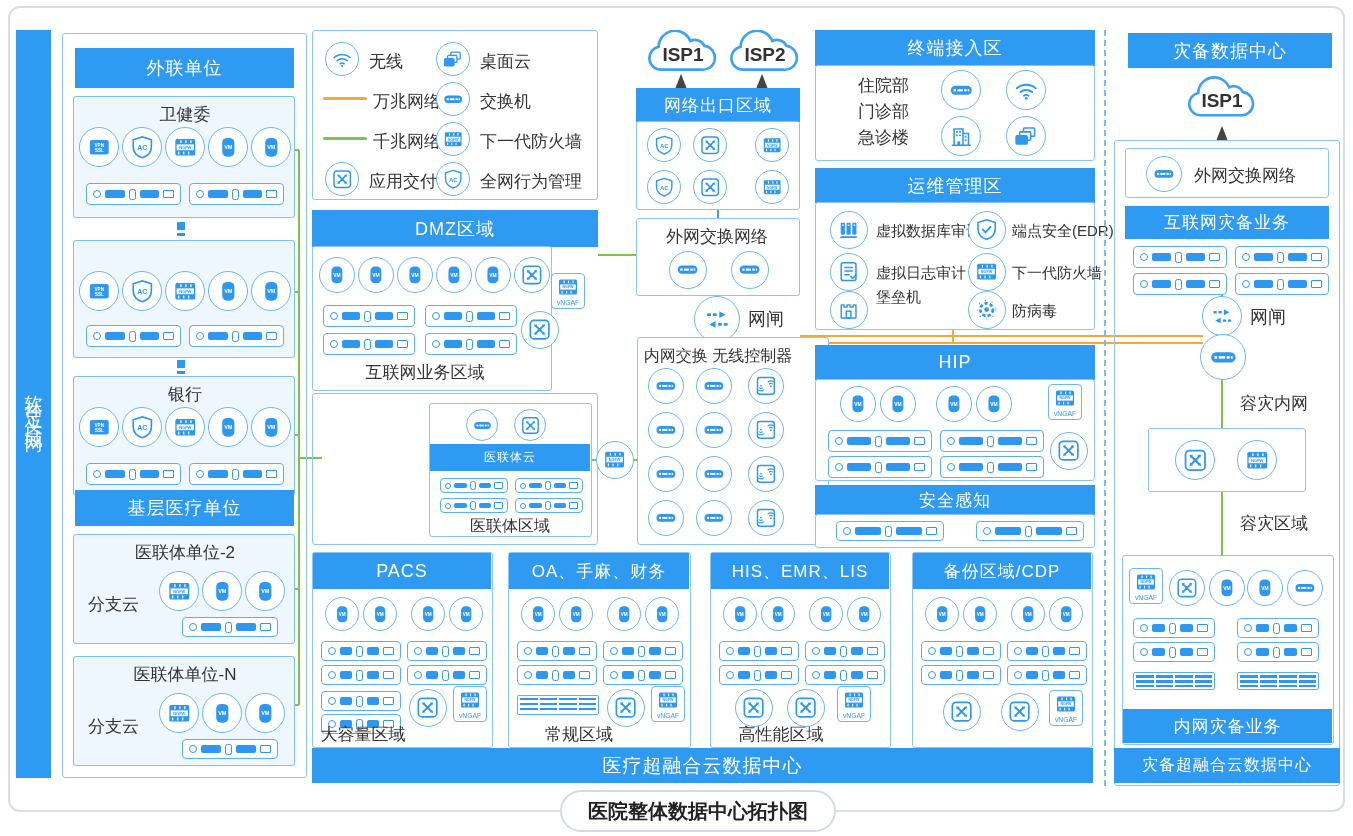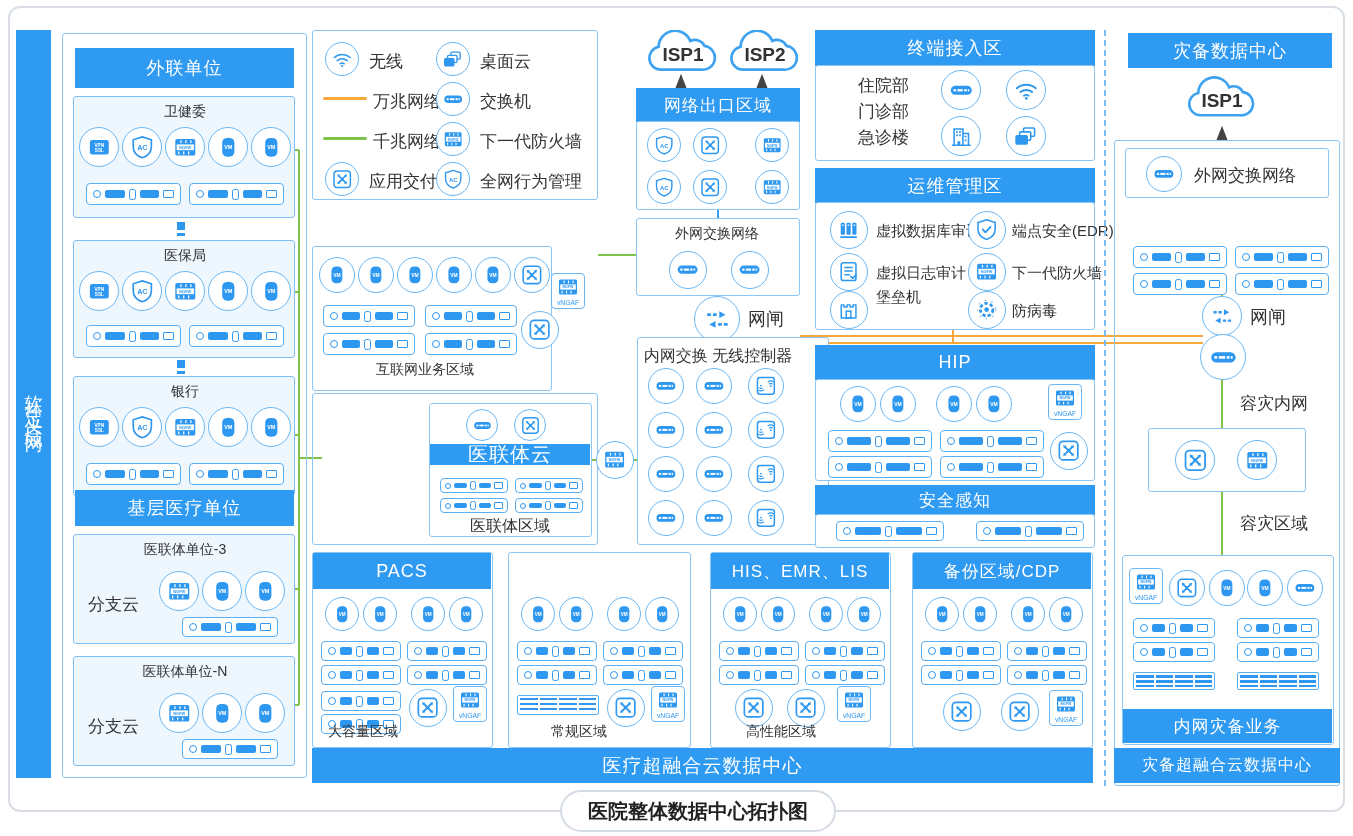--- a/index.html
+++ b/index.html
@@ -3,21 +3,21 @@
 <meta charset="utf-8">
 <style>
 html,body{margin:0;padding:0}
 #root{position:relative;width:1353px;height:836px;background:#fff;font-family:"Liberation Sans","DejaVu Sans",sans-serif;color:#333;overflow:hidden}
 .a{position:absolute;box-sizing:border-box}
 .frame{border:2px solid #d9dee5;border-radius:12px}
 .hdr{background:#2e9af2;color:#fff;display:flex;align-items:center;justify-content:center;font-size:18px;letter-spacing:1px}
 .pnl{border:1.5px solid #8cc6f5;border-radius:3px;background:transparent}
 .pnlw{border:1.5px solid #8cc6f5;border-radius:3px;background:#fff}
 .card{background:#eef6fe;border:1px solid #7ec0f6;border-radius:3px}
-.ct{font-size:14px;color:#333;text-align:center;font-weight:500}
+.ct{font-size:17px;color:#333;text-align:center;font-weight:500}
 .lbl{font-size:17px;color:#333;white-space:nowrap}
 .ci{display:flex;align-items:center;justify-content:center;border:1.5px solid #6ab7f4;border-radius:50%;background:#fff;color:#2e98f0}
 .ci svg{width:70%;height:70%}
 .s46{width:46px;height:46px}.s40{width:40px;height:40px}.s38{width:38px;height:38px}.s36{width:36px;height:36px}.s34{width:34px;height:34px}.s32{width:32px;height:32px}
 .rowc{display:flex;align-items:center;justify-content:center;gap:3px}
 .sb{box-sizing:border-box;height:22px;border:1px solid #58aff3;border-radius:4px;background:#fff;display:flex;align-items:center;gap:4px;padding:0 6px}
 .sb i{display:block}
 .sb .d{width:6px;height:6px;border:1.2px solid #2e98f0;border-radius:50%}
 .sb .b{flex:1;height:8px;background:#2e98f0;border-radius:2px}
 .sb .o{width:5px;height:9px;border:1.2px solid #2e98f0;border-radius:2.5px}
@@ -268,21 +268,20 @@
         <i class="b"></i>
         <i class="q"></i>
       </div>
   </div>
   <div class="a vdots" style="left:177px;top:222px">
       <i></i>
       <i></i>
     </div>
 
   <div class="a card" style="left:73px;top:240px;width:222px;height:118px">
-    <div class="a ct" style="left:0;top:6px;width:222px">医保局</div>
     <div class="a rowc" style="left:0;top:30px;width:222px">
       <span class="ci s38">
           <svg viewBox="0 0 24 24">
             <use href="#vpn"></use>
           </svg>
         </span>
       <span class="ci s38">
           <svg viewBox="0 0 24 24">
             <use href="#ac"></use>
           </svg>
@@ -364,21 +363,21 @@
         <i class="b"></i>
         <i class="o"></i>
         <i class="b"></i>
         <i class="q"></i>
       </div>
   </div>
 
   <div class="a hdr" style="left:75px;top:490px;width:219px;height:36px">基层医疗单位</div>
 
   <div class="a card" style="left:73px;top:534px;width:222px;height:110px">
-    <div class="a ct" style="left:0;top:6px;width:222px">医联体单位-3</div>
+    <div class="a ct" style="left:0;top:6px;width:222px">医联体单位-2</div>
     <div class="a lbl" style="left:14px;top:58px">分支云</div>
     <div class="a rowc" style="left:85px;top:36px">
       <span class="ci s38">
           <svg viewBox="0 0 24 24">
             <use href="#ngfw"></use>
           </svg>
         </span>
       <span class="ci s38">
           <svg viewBox="0 0 24 24">
             <use href="#vm"></use>
@@ -464,20 +463,21 @@
       </span>
     <div class="a lbl" style="left:167px;top:99px">下一代防火墙</div>
     <span class="a ci s34" style="left:123px;top:131px">
         <svg viewBox="0 0 24 24">
           <use href="#ac"></use>
         </svg>
       </span>
     <div class="a lbl" style="left:167px;top:139px">全网行为管理</div>
   </div>
 
+  <div class="a hdr" style="left:312px;top:210px;width:286px;height:37px">DMZ区域</div>
   <div class="a pnlw" style="left:312px;top:246px;width:240px;height:145px">
     <div class="a rowc" style="left:6px;top:10px">
       <span class="ci s34">
           <svg viewBox="0 0 24 24">
             <use href="#vm"></use>
           </svg>
         </span>
       <span class="ci s34">
           <svg viewBox="0 0 24 24">
             <use href="#vm"></use>
@@ -551,21 +551,21 @@
       <span class="a ci s32" style="left:36px;top:5px">
           <svg viewBox="0 0 24 24">
             <use href="#sw"></use>
           </svg>
         </span>
       <span class="a ci s32" style="left:84px;top:5px">
           <svg viewBox="0 0 24 24">
             <use href="#xad"></use>
           </svg>
         </span>
-      <div class="a hdr" style="left:0;top:40px;width:160px;height:21px;font-size:20px">医联体云</div>
+      <div class="a hdr" style="left:0;top:40px;width:160px;height:27px;font-size:12px">医联体云</div>
       <div class="a sb m" style="left:10px;top:74px;width:68px">
           <i class="d"></i>
           <i class="b"></i>
           <i class="o"></i>
           <i class="b"></i>
           <i class="q"></i>
         </div>
       <div class="a sb m" style="left:85px;top:74px;width:68px">
           <i class="d"></i>
           <i class="b"></i>
@@ -945,20 +945,21 @@
     <span class="a vngaf" style="left:140px;top:133px">
         <b><svg viewBox="0 0 24 24">
             <use href="#ngfw"></use>
           </svg></b>
         <em>vNGAF</em>
       </span>
     <div class="a ct" style="left:0;top:170px;width:100px">大容量区域</div>
   </div>
 
   <div class="a pnlw" style="left:508px;top:552px;width:183px;height:196px">
+    <div class="a hdr" style="left:0;top:0;width:180px;height:36px;font-size:17px">OA、手麻、财务</div>
     <span class="a ci s34" style="left:12px;top:44px">
         <svg viewBox="0 0 24 24">
           <use href="#vm"></use>
         </svg>
       </span>
     <span class="a ci s34" style="left:50px;top:44px">
         <svg viewBox="0 0 24 24">
           <use href="#vm"></use>
         </svg>
       </span>
@@ -1170,20 +1171,21 @@
   </div>
   <div class="a pnl" style="left:1114px;top:140px;width:226px;height:646px"></div>
   <div class="a pnlw" style="left:1125px;top:148px;width:204px;height:50px">
     <span class="a ci s36" style="left:20px;top:7px">
         <svg viewBox="0 0 24 24">
           <use href="#sw"></use>
         </svg>
       </span>
     <div class="a lbl" style="left:68px;top:15px">外网交换网络</div>
   </div>
+  <div class="a hdr" style="left:1125px;top:206px;width:204px;height:33px;font-size:17px">互联网灾备业务</div>
   <div class="a sb" style="left:1133px;top:246px;width:94px">
       <i class="d"></i>
       <i class="b"></i>
       <i class="o"></i>
       <i class="b"></i>
       <i class="q"></i>
     </div>
   <div class="a sb" style="left:1235px;top:246px;width:94px">
       <i class="d"></i>
       <i class="b"></i>

